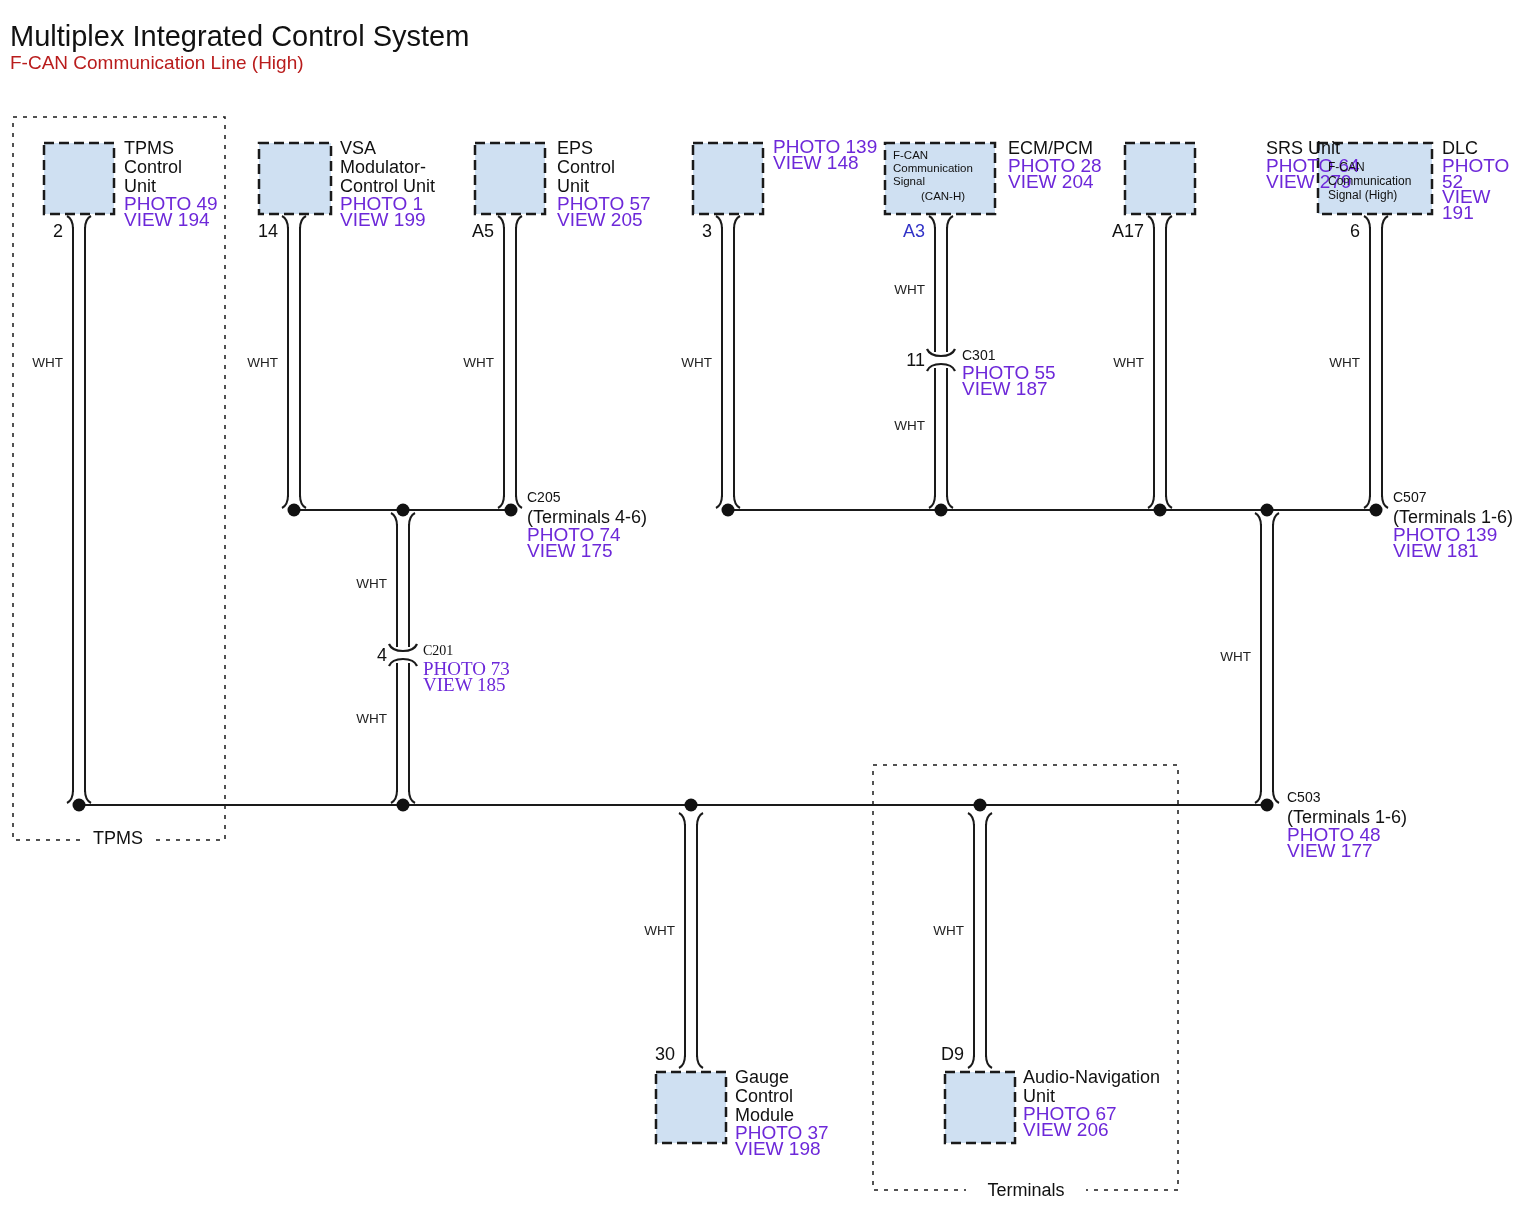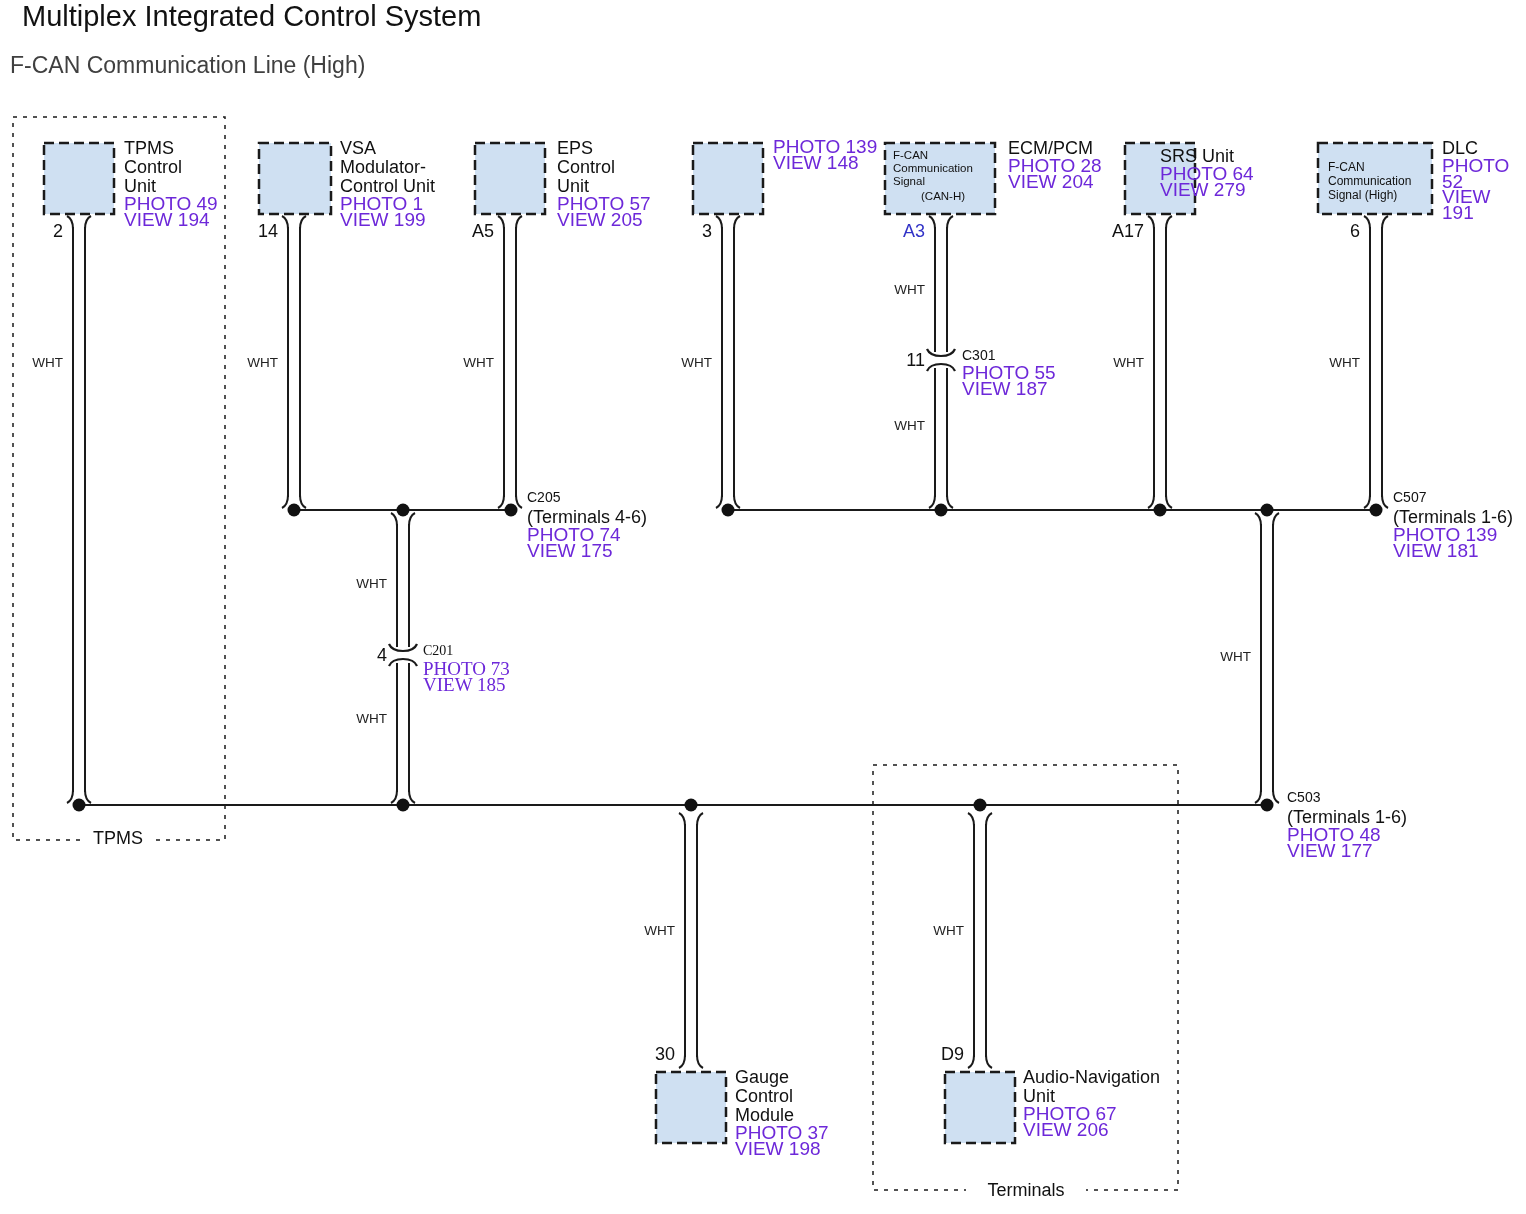--- a/index.html
+++ b/index.html
@@ -1,21 +1,21 @@
 <!DOCTYPE html>
 <html><head>
 <meta charset="utf-8">
 <style>
   html,body{margin:0;padding:0;background:#fff;}
   #stage{position:relative;width:1526px;height:1214px;background:#ffffff;
          font-family:"Liberation Sans",sans-serif;color:#111;overflow:hidden;}
   #wiring{position:absolute;left:0;top:0;width:1526px;height:1214px;}
   .abs{position:absolute;}
   .title{font-size:29px;color:#111;}
-  .subtitle{font-size:23px;color:#404040;}
+  .subtitle{font-size:19px;color:#b91c1c;}
   .name{font-size:18px;line-height:19px;white-space:pre-line;color:#111;}
   .ref{display:block;font-size:19px;line-height:15.5px;color:#6d28d9;}
   .cname{font-size:14px;line-height:20px;color:#111;}
   .cterm{font-size:18px;line-height:20px;color:#111;}
   .pin{font-size:18px;width:56px;text-align:right;color:#111;}
   .pin.blue{color:#3233c7;}
   .wht{font-size:13.5px;width:46px;text-align:right;color:#222;}
   .inner{font-size:11.5px;line-height:13.2px;white-space:pre-line;color:#111;}
   .grplbl{font-size:18px;text-align:center;background:#fff;color:#111;}
 </style>
@@ -144,21 +144,21 @@
       <rect x="475" y="143" width="70" height="71"></rect>
       <rect x="693" y="143" width="70" height="71"></rect>
       <rect x="885" y="143" width="110" height="71"></rect>
       <rect x="1125" y="143" width="70" height="71"></rect>
       <rect x="1318" y="143" width="114" height="71"></rect>
       <rect x="656" y="1072" width="70" height="71"></rect>
       <rect x="945" y="1072" width="70" height="71"></rect>
     </g>
   </svg>
 
-  <div class="abs title" style="left:10px;top:0;margin-left:12px;">Multiplex Integrated Control System</div>
+  <div class="abs title" style="left:10px;top:20px;">Multiplex Integrated Control System</div>
   <div class="abs subtitle" style="left:10px;top:52px;">F-CAN Communication Line (High)</div>
 
   <div class="abs" style="left:124px;top:139px;">
     <div class="name">TPMS
 Control
 Unit</div>
     <span class="ref">PHOTO 49</span>
     <span class="ref">VIEW 194</span>
   </div>
   <div class="abs" style="left:340px;top:139px;">
@@ -177,21 +177,21 @@
   </div>
   <div class="abs" style="left:773px;top:139px;">
     <span class="ref">PHOTO 139</span>
     <span class="ref">VIEW 148</span>
   </div>
   <div class="abs" style="left:1008px;top:139px;">
     <div class="name">ECM/PCM</div>
     <span class="ref">PHOTO 28</span>
     <span class="ref">VIEW 204</span>
   </div>
-  <div class="abs" style="left:1160px;top:139px;margin-top:8px;">
+  <div class="abs" style="left:1266px;top:139px;">
     <div class="name">SRS Unit</div>
     <span class="ref">PHOTO 64</span>
     <span class="ref">VIEW 279</span>
   </div>
   <div class="abs" style="left:1442px;top:139px;">
     <div class="name">DLC</div>
     <span class="ref">PHOTO 52</span>
     <span class="ref">VIEW 191</span>
   </div>
   <div class="abs" style="left:735px;top:1068px;">

